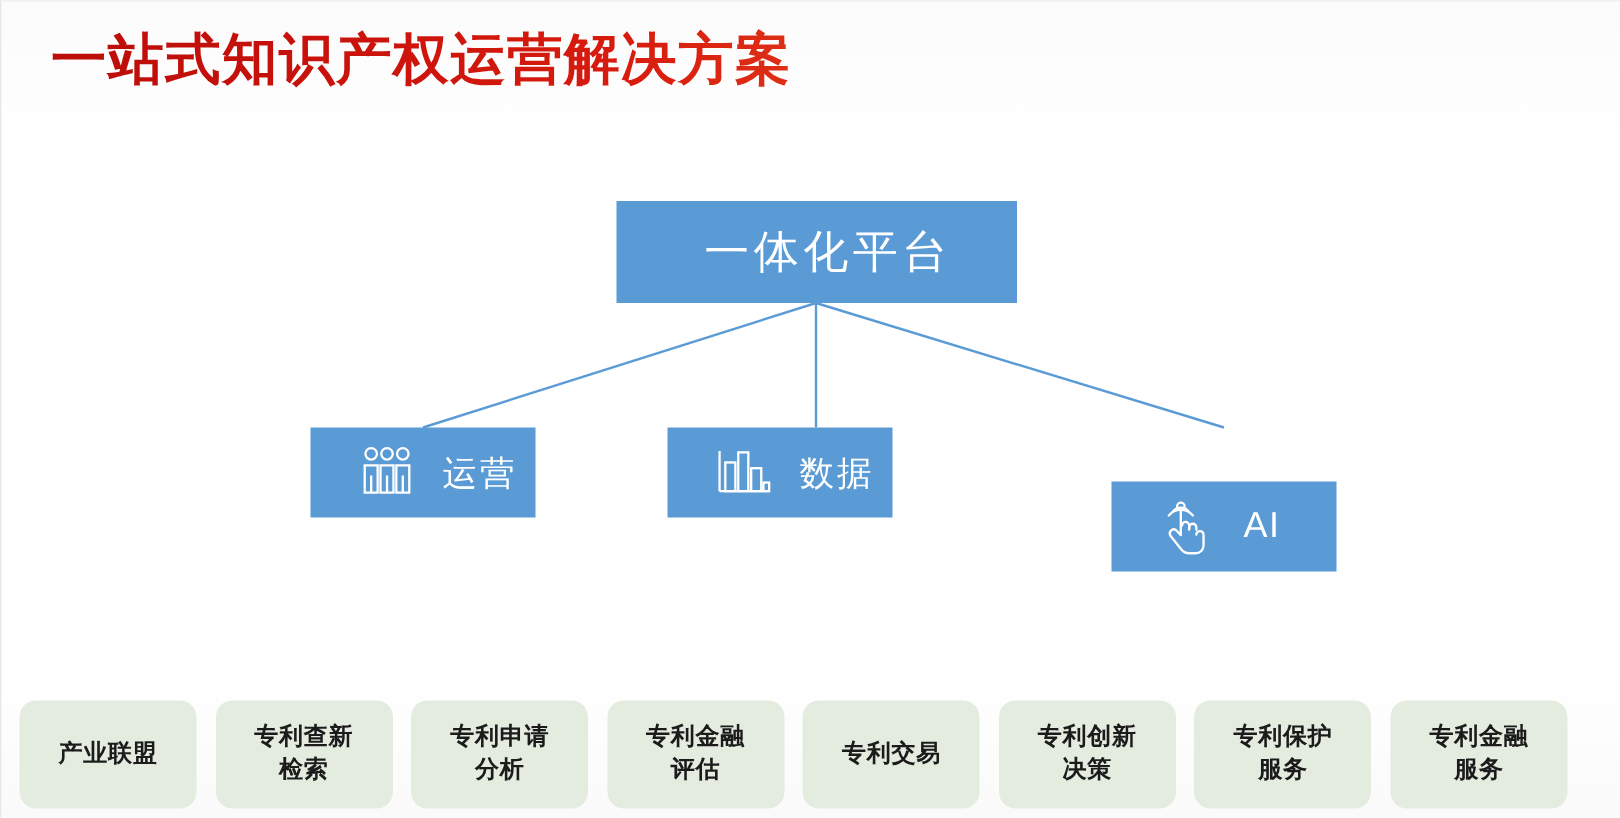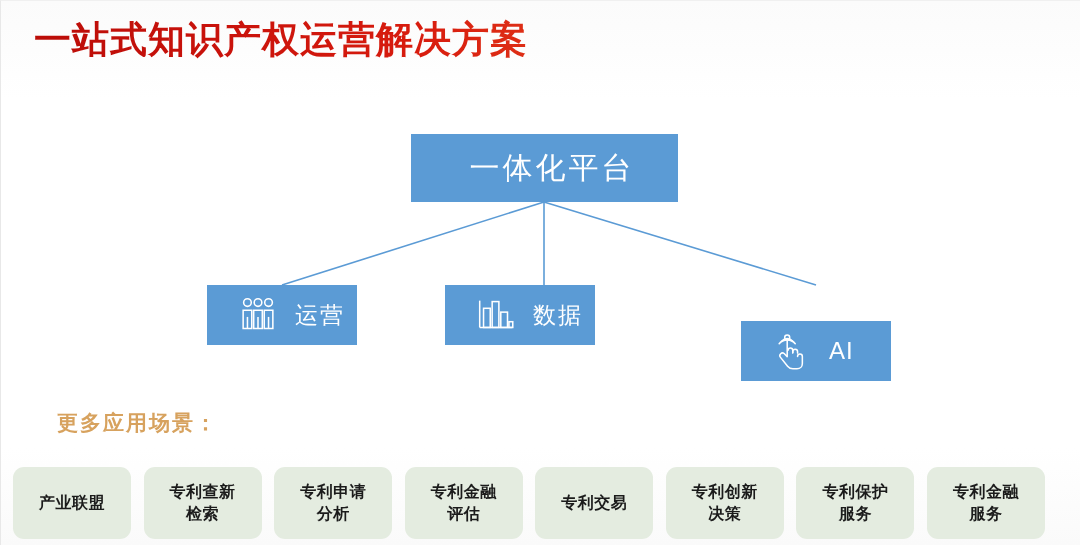--- a/index.html
+++ b/index.html
@@ -210,21 +210,20 @@
         <path d="M13.5 13.6 a7 7 0 0 1 11 0"></path>
         <path d="M10.6 16.4 a10.8 10.8 0 0 1 16.8 0"></path>
         <path d="M19 13.5 v16.5 l-3.2 -3.4 a2.8 2.8 0 0 0 -4 3.8 l7.6 9.6 c1.5 1.9 3.3 2.6 5.6 2.6 h4.2 c3.3 0 5.6 -2.4 5.6 -5.6 v-7.2 c0 -1.5 -1.1 -2.6 -2.5 -2.6 -1.4 0 -2.5 1.1 -2.5 2.5"></path>
         <path d="M29.8 26.2 v-1.6 c0 -1.4 -1.1 -2.5 -2.5 -2.5 -1.4 0 -2.5 1.1 -2.5 2.5 v1.6"></path>
         <path d="M24.8 25.6 v-2.3 c0 -1.4 -1.1 -2.5 -2.5 -2.5 -1.4 0 -2.4 1.1 -2.4 2.5"></path>
       </svg>
       <span class="node-label">AI</span>
     </div>
   </div>
 
-  <div id="more-label">更多应用场景：</div>
 
   <div id="chips">
     <div class="chip">
       <span class="chip-label">产业联盟</span>
     </div>
     <div class="chip">
       <span class="chip-label">专利查新
 检索</span>
     </div>
     <div class="chip">

